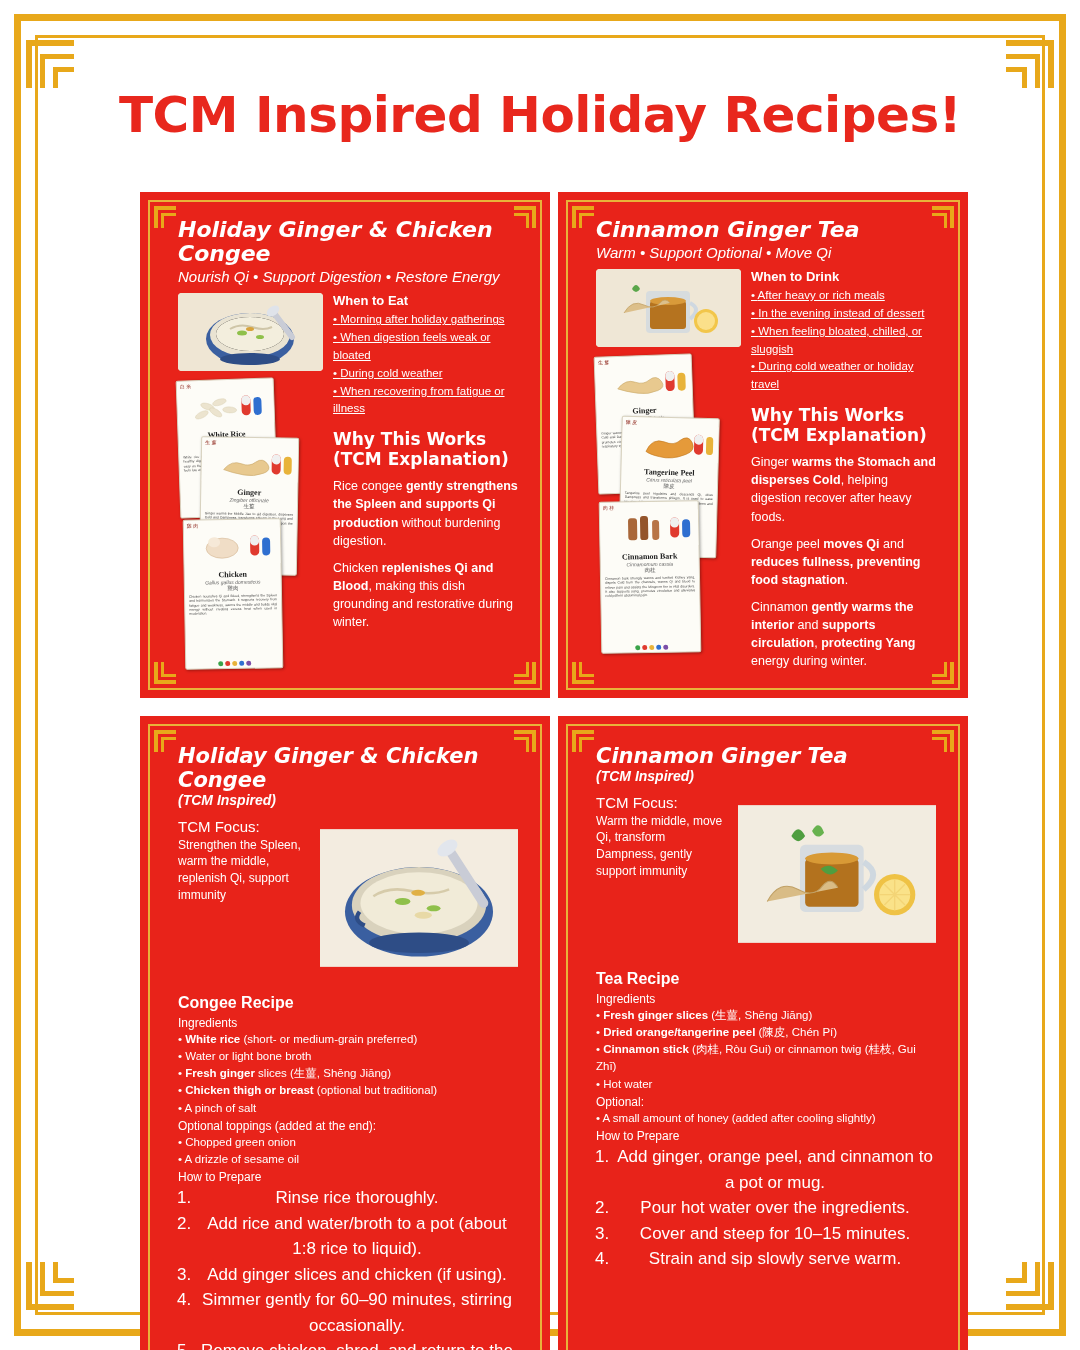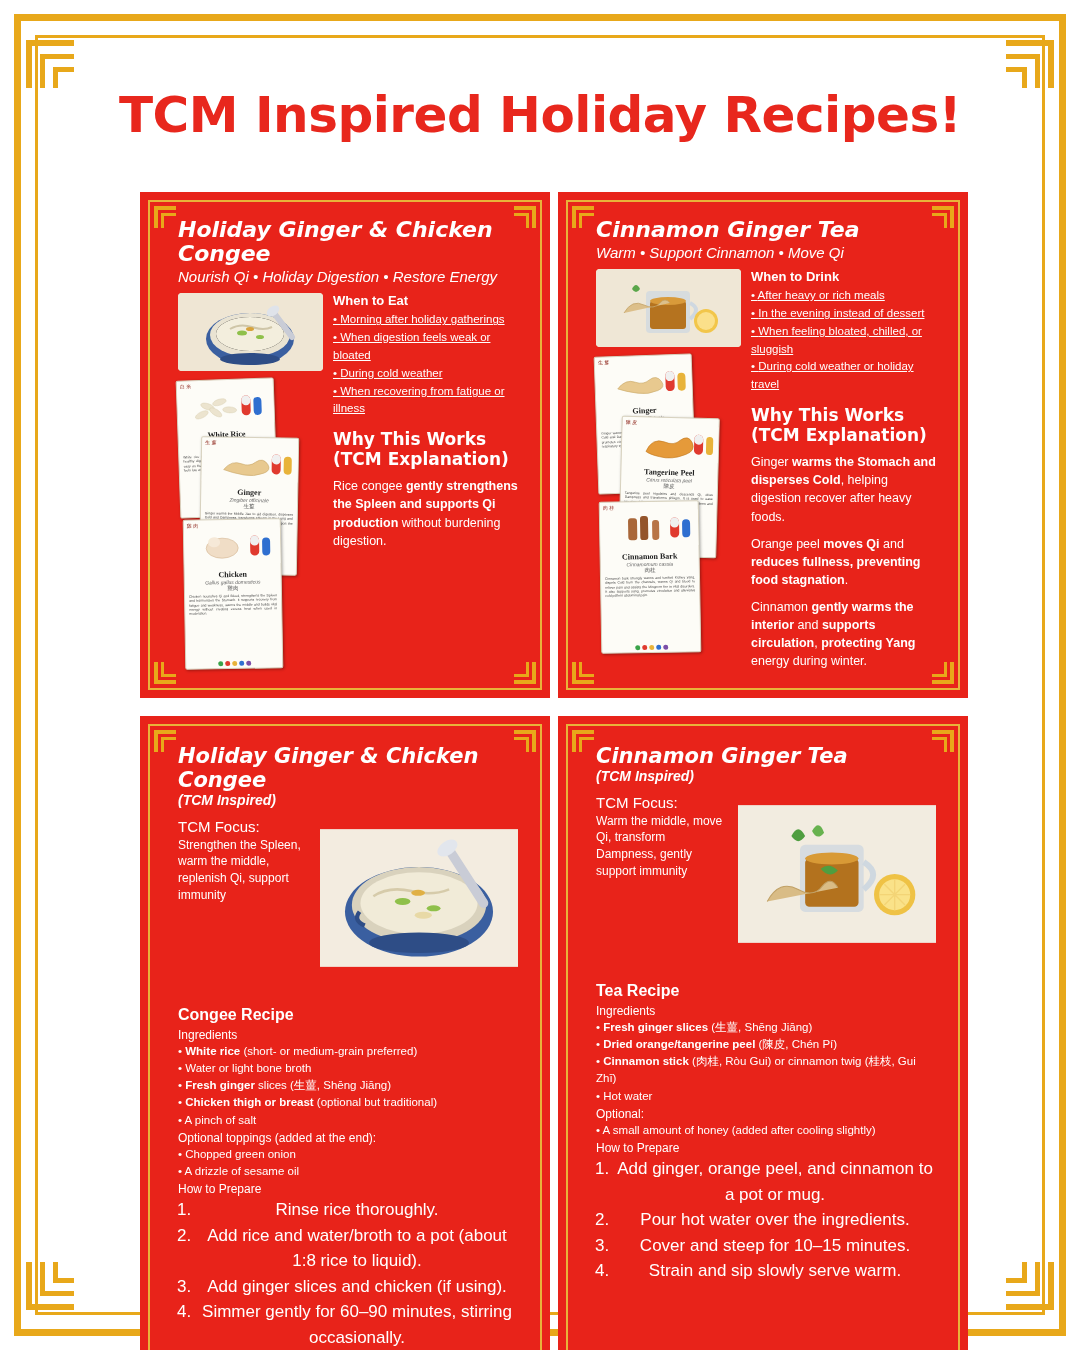--- a/index.html
+++ b/index.html
@@ -165,21 +165,21 @@
     display: flex; justify-content: center; gap: 2px; }
   .hc-dots i { width: 5px; height: 5px; border-radius: 50%; display: block; }
 
   
   .recipe-head { font-size: 21px; font-weight: bold; font-style: italic;
     font-family: "DejaVu Sans", sans-serif; margin-left: 16px; margin-top: 8px; }
   .recipe-sub { font-size: 14px; font-style: italic; font-weight: bold;
     margin-left: 16px; margin-bottom: 10px; }
   .focus-title { font-size: 15px; font-weight: normal; margin-bottom: 2px; }
   .focus-text { font-size: 12px; line-height: 1.4; }
-  .recipe-title { font-size: 16px; font-weight: bold; margin-top: 24px; margin-bottom: 4px; }
+  .recipe-title { font-size: 16px; font-weight: bold; margin-top: 12px; margin-bottom: 4px; }
   .ing-label { font-size: 12px; margin-bottom: 1px; }
   ul.ing { list-style: none; font-size: 11.5px; line-height: 1.5; margin-bottom: 2px; }
   ul.ing li:before { content: "• "; }
   ol.steps { font-size: 17px; line-height: 1.5; margin-left: 18px; text-align: center; }
   .topflex { display: flex; gap: 12px; }
   .focuscol { width: 130px; flex: 0 0 130px; }
   .rphoto { flex: 1 1 auto; }
 </style>
 </head>
 <body>
@@ -247,21 +247,21 @@
           <span class="b4"></span>
         </div>
       <div class="corner-orn c-br">
           <span class="b1"></span>
           <span class="b2"></span>
           <span class="b3"></span>
           <span class="b4"></span>
         </div>
 
       <div class="card-title">Holiday Ginger &amp; Chicken Congee</div>
-      <div class="card-sub">Nourish Qi • Holiday Digestion • Restore Energy</div>
+      <div class="card-sub">Nourish Qi • Support Digestion • Restore Energy</div>
 
       <div class="card-body">
         <div class="topcols">
           <div class="leftcol">
 
             <div class="photo" style="height:78px;">
               <svg viewBox="0 0 145 78" width="145" height="78">
                 <rect width="145" height="78" fill="#efe6d4"></rect>
                 <ellipse cx="72" cy="46" rx="44" ry="26" fill="#3a5fa0"></ellipse>
                 <ellipse cx="72" cy="42" rx="40" ry="22" fill="#e9e3d2"></ellipse>
@@ -362,20 +362,21 @@
                 <li>During cold weather</li>
                 <li>When recovering from fatigue or illness</li>
               </ul>
 
             <h3 class="why">
               <span>Why This Works</span><br>
               <span>(TCM Explanation)</span>
             </h3>
             <div>
                 <p class="why-p">Rice congee <b>gently strengthens the Spleen and supports Qi production</b> without burdening digestion.</p>
+                <p class="why-p">Chicken <b>replenishes Qi and Blood</b>, making this dish grounding and restorative during winter.</p>
               </div>
           </div>
         </div>
       </div>
     </div>
 
     <div class="card">
       <div class="card-border"></div>
       <div class="corner-orn c-tl">
           <span class="b1"></span>
@@ -396,21 +397,21 @@
           <span class="b4"></span>
         </div>
       <div class="corner-orn c-br">
           <span class="b1"></span>
           <span class="b2"></span>
           <span class="b3"></span>
           <span class="b4"></span>
         </div>
 
       <div class="card-title">Cinnamon Ginger Tea</div>
-      <div class="card-sub">Warm • Support Cinnamon • Move Qi</div>
+      <div class="card-sub">Warm • Support Optional • Move Qi</div>
 
       <div class="card-body">
         <div class="topcols">
           <div class="leftcol">
             <div class="photo" style="height:78px;">
               <svg viewBox="0 0 145 78" width="145" height="78">
                 <rect width="145" height="78" fill="#efe7d6"></rect>
                 <rect x="50" y="22" width="44" height="42" rx="4" fill="#cfd8e0" opacity="0.75"></rect>
                 <rect x="54" y="32" width="36" height="28" rx="3" fill="#b5731f"></rect>
                 <ellipse cx="72" cy="32" rx="18" ry="4" fill="#d99a3a"></ellipse>

